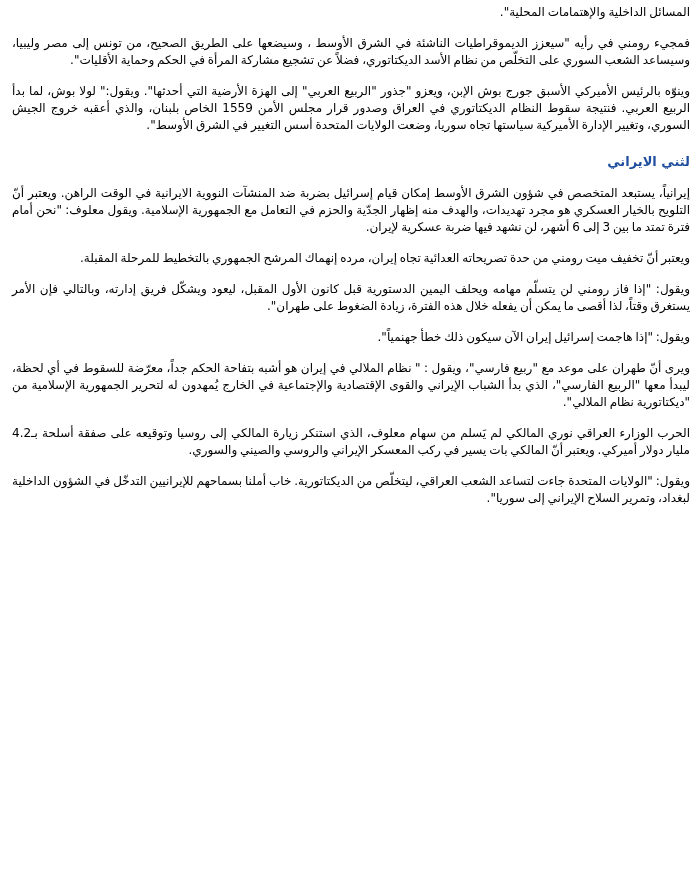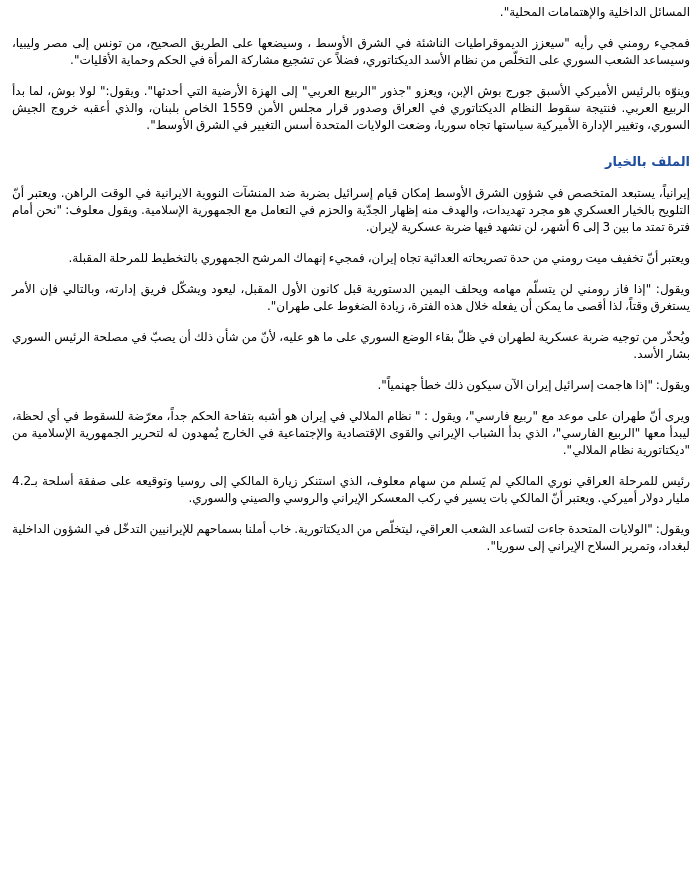--- a/index.html
+++ b/index.html
@@ -41,25 +41,24 @@
   }
 </style>
 </head>
 <body>
 
 <div class="page">
   <p class="para">المسائل الداخلية والإهتمامات المحلية".</p>
   <p class="para">فمجيء رومني في رأيه "سيعزز الديموقراطيات الناشئة في الشرق الأوسط ، وسيضعها على الطريق الصحيح، من تونس إلى مصر وليبيا، وسيساعد الشعب السوري على التخلّص من نظام الأسد الديكتاتوري، فضلاً عن تشجيع مشاركة المرأة في الحكم وحماية الأقليات".</p>
   <p class="para">وينوّه بالرئيس الأميركي الأسبق جورج بوش الإبن، ويعزو "جذور "الربيع العربي" إلى الهزة الأرضية التي أحدثها". ويقول:" لولا بوش، لما بدأ الربيع العربي. فنتيجة سقوط النظام الديكتاتوري في العراق وصدور قرار مجلس الأمن 1559 الخاص بلبنان، والذي أعقبه خروج الجيش السوري، وتغيير الإدارة الأميركية سياستها تجاه سوريا، وضعت الولايات المتحدة أسس التغيير في الشرق الأوسط".</p>
 
-  <h2 class="section-heading">الملف بالخيار</h2>
+  <h2 class="section-heading">لثني الايراني</h2>
 
   <p class="para">إيرانياً، يستبعد المتخصص في شؤون الشرق الأوسط إمكان قيام إسرائيل بضربة ضد المنشآت النووية الايرانية في الوقت الراهن. ويعتبر أنّ التلويح بالخيار العسكري هو مجرد تهديدات، والهدف منه إظهار الجدّية والحزم في التعامل مع الجمهورية الإسلامية. ويقول معلوف: "نحن أمام فترة تمتد ما بين 3 إلى 6 أشهر، لن نشهد فيها ضربة عسكرية لإيران.</p>
-  <p class="para">ويعتبر أنّ تخفيف ميت رومني من حدة تصريحاته العدائية تجاه إيران، فمجيء إنهماك المرشح الجمهوري بالتخطيط للمرحلة المقبلة.</p>
+  <p class="para">ويعتبر أنّ تخفيف ميت رومني من حدة تصريحاته العدائية تجاه إيران، مرده إنهماك المرشح الجمهوري بالتخطيط للمرحلة المقبلة.</p>
   <p class="para">ويقول: "إذا فاز رومني لن يتسلّم مهامه ويحلف اليمين الدستورية قبل كانون الأول المقبل، ليعود ويشكّل فريق إدارته، وبالتالي فإن الأمر يستغرق وقتاً، لذا أقصى ما يمكن أن يفعله خلال هذه الفترة، زيادة الضغوط على طهران".</p>
-  <p class="para">ويُحذّر من توجيه ضربة عسكرية لطهران في ظلّ بقاء الوضع السوري على ما هو عليه، لأنّ من شأن ذلك أن يصبّ في مصلحة الرئيس السوري بشار الأسد.</p>
   <p class="para">ويقول: "إذا هاجمت إسرائيل إيران الآن سيكون ذلك خطأ جهنمياً".</p>
   <p class="para">ويرى أنّ طهران على موعد مع "ربيع فارسي"، ويقول : " نظام الملالي في إيران هو أشبه بتفاحة الحكم جداً، معرّضة للسقوط في أي لحظة، ليبدأ معها "الربيع الفارسي"، الذي بدأ الشباب الإيراني والقوى الإقتصادية والإجتماعية في الخارج يُمهدون له لتحرير الجمهورية الإسلامية من "ديكتاتورية نظام الملالي".</p>
 
 
-  <p class="para">رئيس للمرحلة العراقي نوري المالكي لم يَسلم من سهام معلوف، الذي استنكر زيارة المالكي إلى روسيا وتوقيعه على صفقة أسلحة بـ4.2 مليار دولار أميركي. ويعتبر أنّ المالكي بات يسير في ركب المعسكر الإيراني والروسي والصيني والسوري.</p>
+  <p class="para">الحرب الوزارء العراقي نوري المالكي لم يَسلم من سهام معلوف، الذي استنكر زيارة المالكي إلى روسيا وتوقيعه على صفقة أسلحة بـ4.2 مليار دولار أميركي. ويعتبر أنّ المالكي بات يسير في ركب المعسكر الإيراني والروسي والصيني والسوري.</p>
   <p class="para">ويقول: "الولايات المتحدة جاءت لتساعد الشعب العراقي، ليتخلّص من الديكتاتورية. خاب أملنا بسماحهم للإيرانيين التدخّل في الشؤون الداخلية لبغداد، وتمرير السلاح الإيراني إلى سوريا".</p>
 </div>
 
 </body></html>

